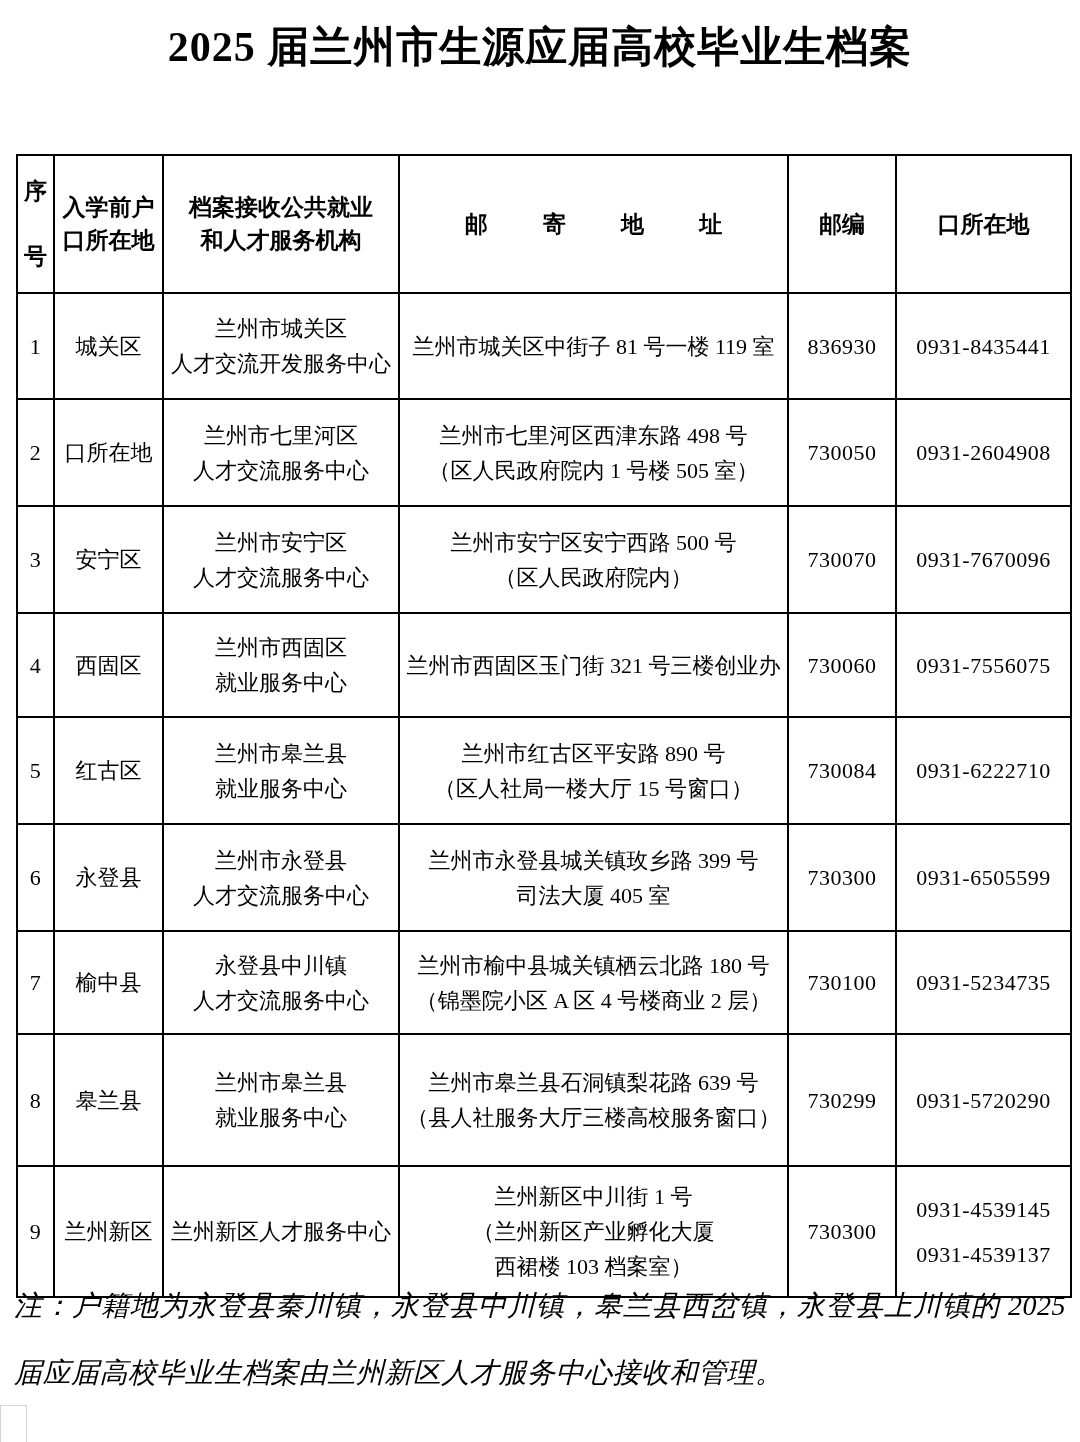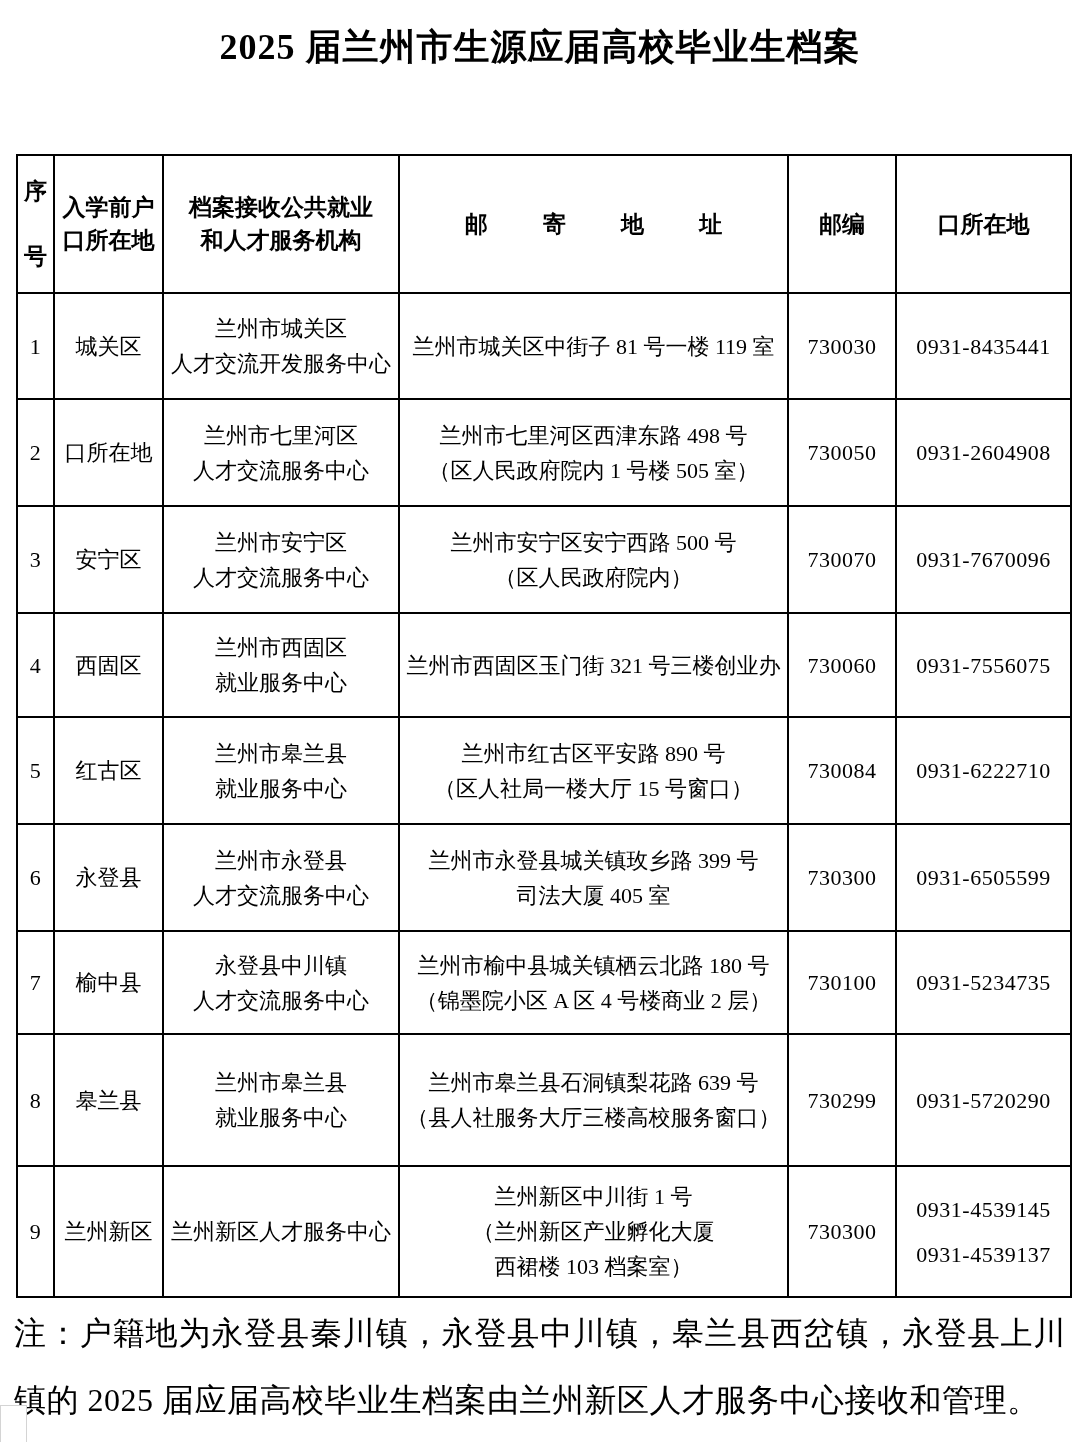--- a/index.html
+++ b/index.html
@@ -12,21 +12,21 @@
     font-family: "Liberation Serif", "DejaVu Serif", serif;
     overflow: hidden;
   }
   .title-block {
     position: absolute;
     top: 20px;
     left: 0;
     width: 1080px;
     text-align: center;
     font-weight: bold;
-    font-size: 36px;
+    font-size: 42px;
     line-height: 54px;
     letter-spacing: 1px;
   }
   table.doc-table {
     position: absolute;
     left: 16px;
     top: 154px;
     width: 1054px;
     border-collapse: collapse;
     table-layout: fixed;
@@ -57,26 +57,27 @@
   .spaced-head {
     letter-spacing: 2.4em;
     margin-right: -2.4em;
     white-space: nowrap;
   }
   .num-cell { font-size: 23px; letter-spacing: 0.5px; }
   .phone-multi div { line-height: 45px; }
   .note {
     position: absolute;
     left: 14px;
-    top: 1300px;
+    top: 1272px;
     width: 1052px;
-    font-size: 32px;
+    font-size: 28px;
     line-height: 67px;
     text-align: justify;
     letter-spacing: 0.5px;
+    font-style: italic;
   }
   .corner-artifact {
     position: absolute;
     left: 0px;
     top: 1405px;
     width: 25px;
     height: 40px;
     border: 1px solid #d4d4d4;
     border-bottom: none;
     background: #ffffff;
@@ -131,21 +132,21 @@
     <tr style="height:106px">
       <td class="num-cell">1</td>
       <td>城关区</td>
       <td>
         <div>兰州市城关区</div>
         <div>人才交流开发服务中心</div>
       </td>
       <td>
         <div>兰州市城关区中街子 81 号一楼 119 室</div>
       </td>
-      <td class="num-cell">730030</td>
+      <td class="num-cell">836930</td>
       <td class="num-cell">0931-8435441</td>
     </tr>
 
     <tr style="height:107px">
       <td class="num-cell">2</td>
       <td>口所在地</td>
       <td>
         <div>兰州市七里河区</div>
         <div>人才交流服务中心</div>
       </td>

